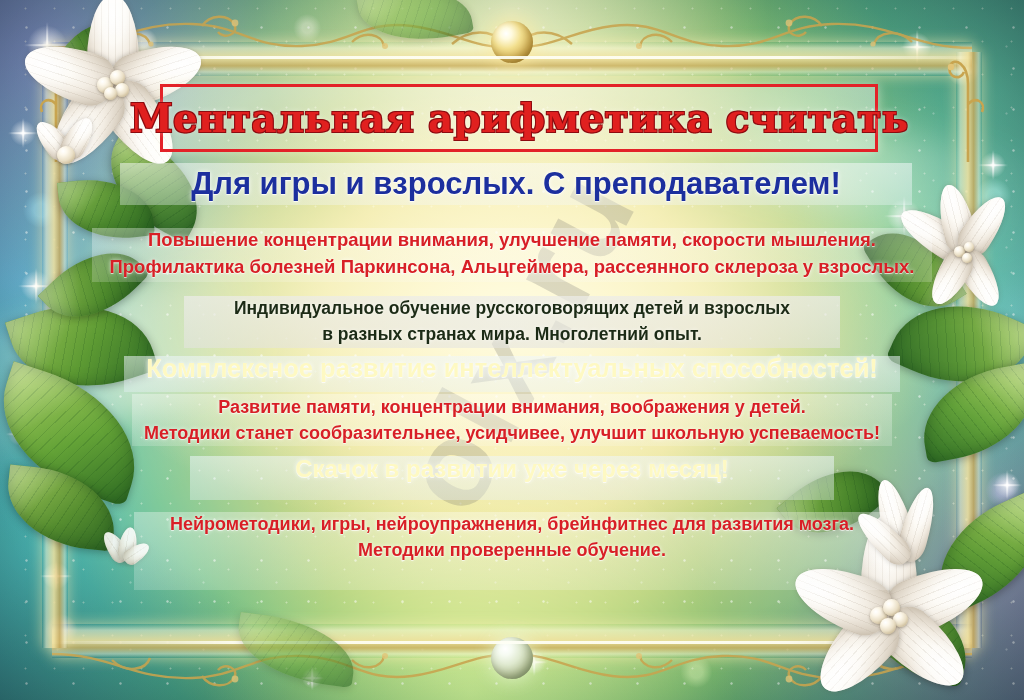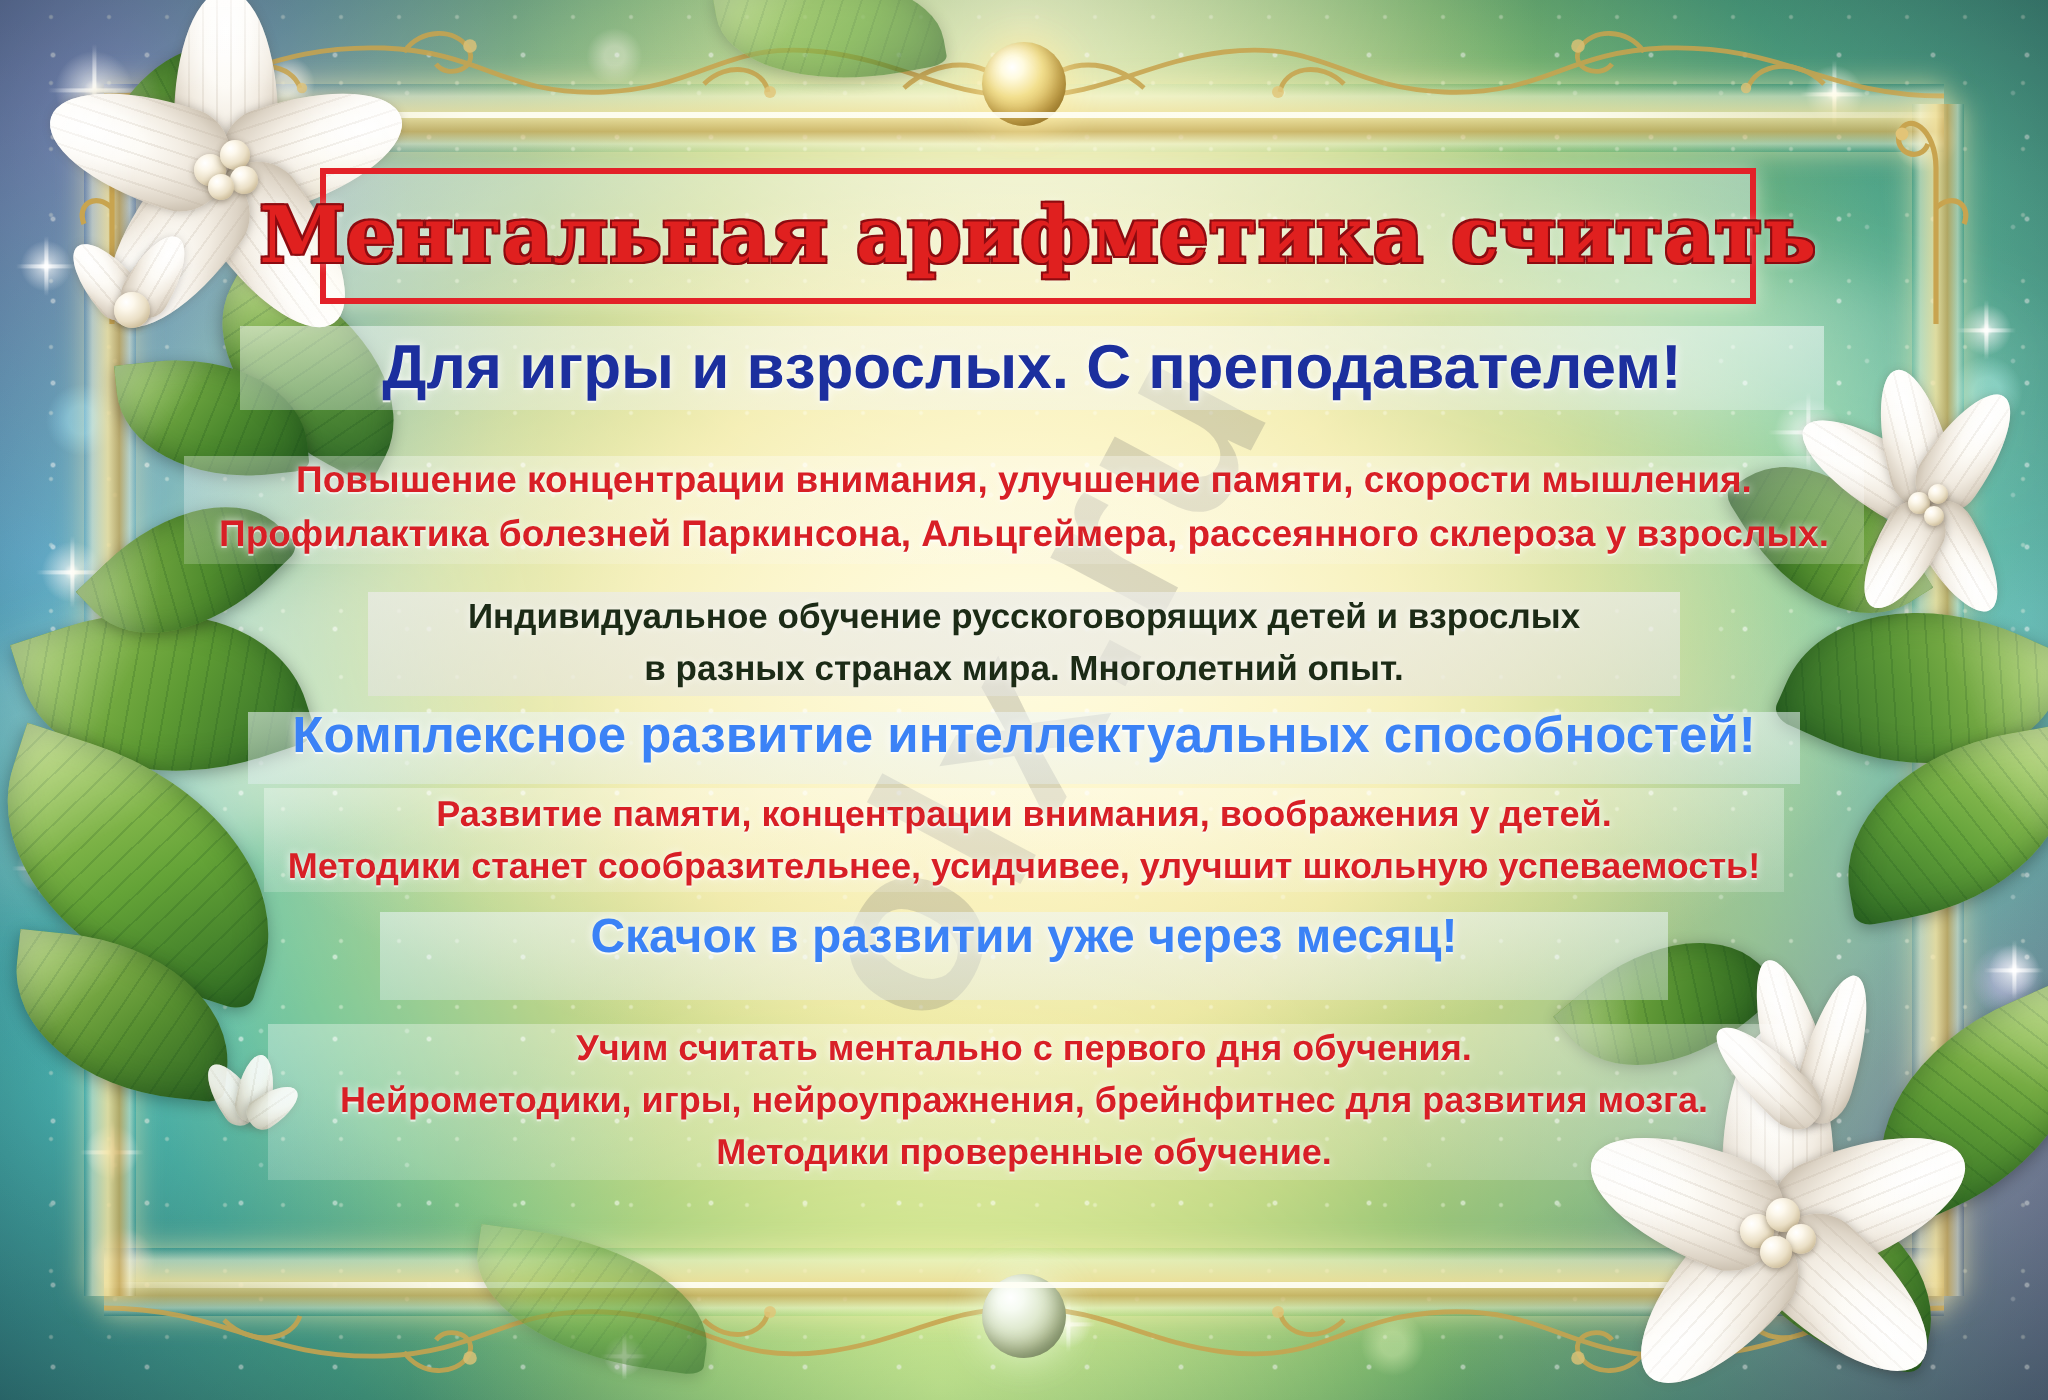--- a/index.html
+++ b/index.html
@@ -223,21 +223,21 @@
   .red-line{
     font-family:"Liberation Sans", sans-serif;
     font-weight:700;
     color:#d81f26;
     white-space:nowrap;
     text-shadow:0 0 4px rgba(255,255,255,.85), 0 1px 0 rgba(255,255,255,.6);
   }
   .blue-head{
     font-family:"Liberation Sans", sans-serif;
     font-weight:700;
-    color:#3b82f6;
+    color:#fef9c3;
     white-space:nowrap;
     text-shadow:0 0 5px rgba(255,255,255,.9), 0 1px 0 rgba(255,255,255,.7);
   }
   .dark-line{
     font-family:"Liberation Sans", sans-serif;
     font-weight:700;
     color:#1c2b16;
     white-space:nowrap;
     text-shadow:0 0 4px rgba(255,255,255,.7);
   }
@@ -517,19 +517,18 @@
     <div class="band" id="block-develop">
       <div class="red-line">Развитие памяти, концентрации внимания, воображения у детей.</div>
       <div class="red-line">Методики станет сообразительнее, усидчивее, улучшит школьную успеваемость!</div>
     </div>
 
     <div class="band" id="head-leap">
       <div class="blue-head">Скачок в развитии уже через месяц!</div>
     </div>
 
     <div class="band" id="block-methods">
-      <div class="red-line">Учим считать ментально с первого дня обучения.</div>
       <div class="red-line">Нейрометодики, игры, нейроупражнения, брейнфитнес для развития мозга.</div>
       <div class="red-line">Методики проверенные обучение.</div>
     </div>
 
   </div>
 </div>
 
 </body></html>

